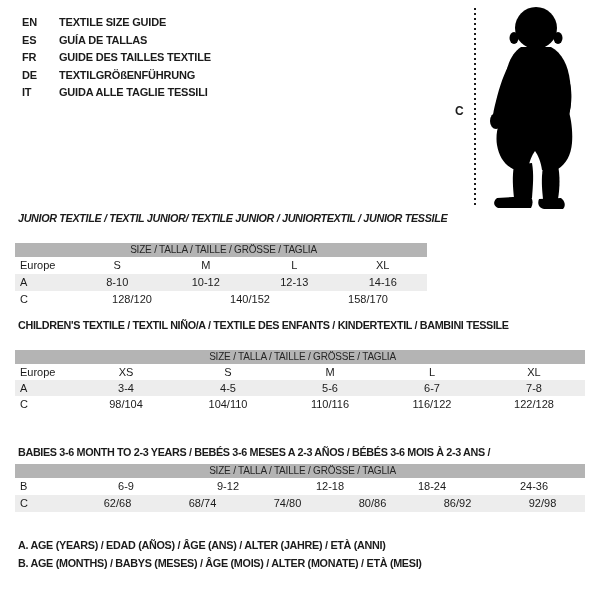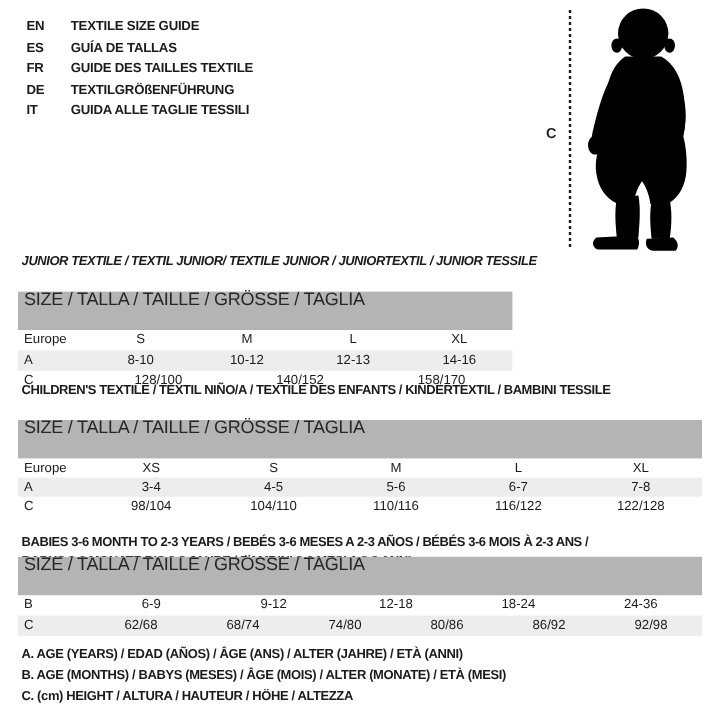--- a/index.html
+++ b/index.html
@@ -21,22 +21,22 @@
   
   .sec-title{position:absolute;font-weight:bold;font-size:10.8px;letter-spacing:-0.35px;line-height:16px;}
   .t-junior-title{left:18px;top:210px;width:560px;font-style:italic;}
   .t-children-title{left:18px;top:317px;width:575px;}
   .t-babies-title{left:18px;top:444px;width:478px;}
   
   .size-table{position:absolute;font-size:11px;}
   .tbl-junior{left:15px;top:243px;width:412px;}
   .tbl-children{left:15px;top:350px;width:570px;}
   .tbl-babies{left:15px;top:464px;width:570px;}
-  .t-hdr{background:#b4b4b4;height:32px;line-height:14px;padding-left:5px;
-         font-size:15px;letter-spacing:-0.2px;color:#262626;}
+  .t-hdr{background:#b4b4b4;height:14px;line-height:14px;padding-left:5px;
+         font-size:10px;letter-spacing:-0.2px;color:#262626;text-align:center;}
   .t-row{display:flex;height:16px;line-height:16px;align-items:center;}
   .tbl-junior .t-row{height:17px;line-height:17px;}
   .tbl-babies .t-row{height:17px;line-height:17px;}
   .t-row.alt{background:#ededed;}
   .t-lbl{width:53px;padding-left:5px;flex:none;}
   .tbl-children .t-lbl,.tbl-babies .t-lbl{width:55px;}
   .t-cell{flex:1;text-align:center;}
   
   .footnotes{position:absolute;left:18px;top:537px;}
   .footnote{font-weight:bold;font-size:10.8px;letter-spacing:-0.3px;line-height:17.5px;}
@@ -99,21 +99,21 @@
     </div>
     <div class="t-row alt">
       <span class="t-lbl">A</span>
       <span class="t-cell">8-10</span>
       <span class="t-cell">10-12</span>
       <span class="t-cell">12-13</span>
       <span class="t-cell">14-16</span>
     </div>
     <div class="t-row">
       <span class="t-lbl">C</span>
-      <span class="t-cell">128/100</span>
+      <span class="t-cell">128/120</span>
       <span class="t-cell">140/152</span>
       <span class="t-cell">158/170</span>
     </div>
   </div>
 
   <div class="sec-title t-children-title">CHILDREN'S TEXTILE / TEXTIL NIÑO/A / TEXTILE DES ENFANTS / KINDERTEXTIL / BAMBINI TESSILE</div>
   <div class="size-table tbl-children">
     <div class="t-hdr">SIZE / TALLA / TAILLE / GRÖSSE / TAGLIA</div>
     <div class="t-row">
       <span class="t-lbl">Europe</span>
@@ -159,16 +159,15 @@
       <span class="t-cell">74/80</span>
       <span class="t-cell">80/86</span>
       <span class="t-cell">86/92</span>
       <span class="t-cell">92/98</span>
     </div>
   </div>
 
   <div class="footnotes">
     <div class="footnote">A. AGE (YEARS) / EDAD (AÑOS) / ÂGE (ANS) / ALTER (JAHRE) / ETÀ (ANNI)</div>
     <div class="footnote">B. AGE (MONTHS) / BABYS (MESES) / ÂGE (MOIS) / ALTER (MONATE) / ETÀ (MESI)</div>
-    <div class="footnote">C. (cm) HEIGHT / ALTURA / HAUTEUR / HÖHE / ALTEZZA</div>
   </div>
 
 </div>
 
 </body></html>

